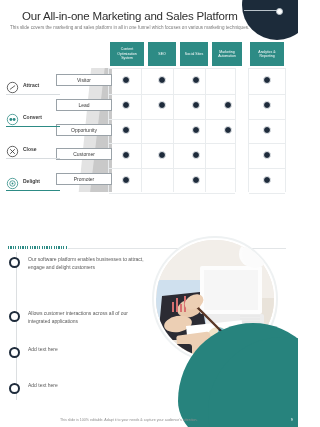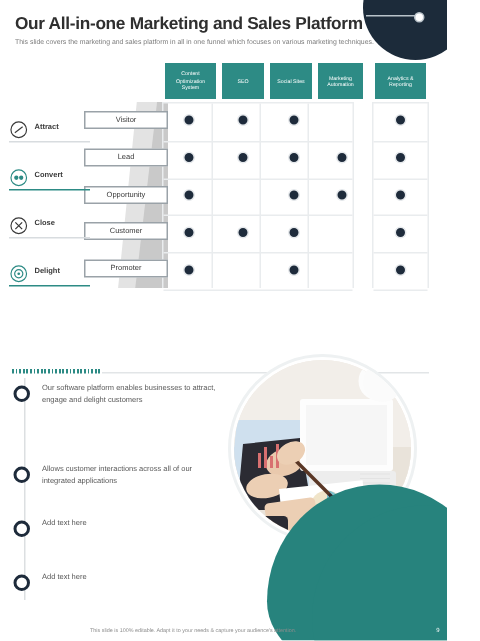--- a/index.html
+++ b/index.html
@@ -10,21 +10,21 @@
 
   
   .navy-quarter{position:absolute;right:-14px;top:-30px;width:70px;height:70px;
       border-radius:50%;background:#1c2b3a;}
   .accent-line{position:absolute;right:18px;top:10px;width:36px;height:1px;
       background:#b9c3ca;}
   .accent-dot{position:absolute;right:15px;top:7.5px;width:5px;height:5px;
       border-radius:50%;border:1px solid #b9c3ca;background:#fff;}
 
   
-  .title{position:absolute;left:10px;top:10px;font-size:11.5px;font-weight:bold;
+  .title{position:absolute;left:22px;top:10px;font-size:11.5px;font-weight:normal;
       color:#2f2f2f;letter-spacing:-0.2px;}
   .subtitle{position:absolute;left:10px;top:25px;width:275px;font-size:4.6px;
       color:#7b7b7b;line-height:1.4;}
 
   
   .colhead{position:absolute;top:42px;height:24px;background:#2d8b85;
       color:#ffffff;font-size:3.5px;line-height:1.25;display:flex;
       align-items:center;justify-content:center;text-align:center;padding:0 2px;
       box-sizing:border-box;}
 

